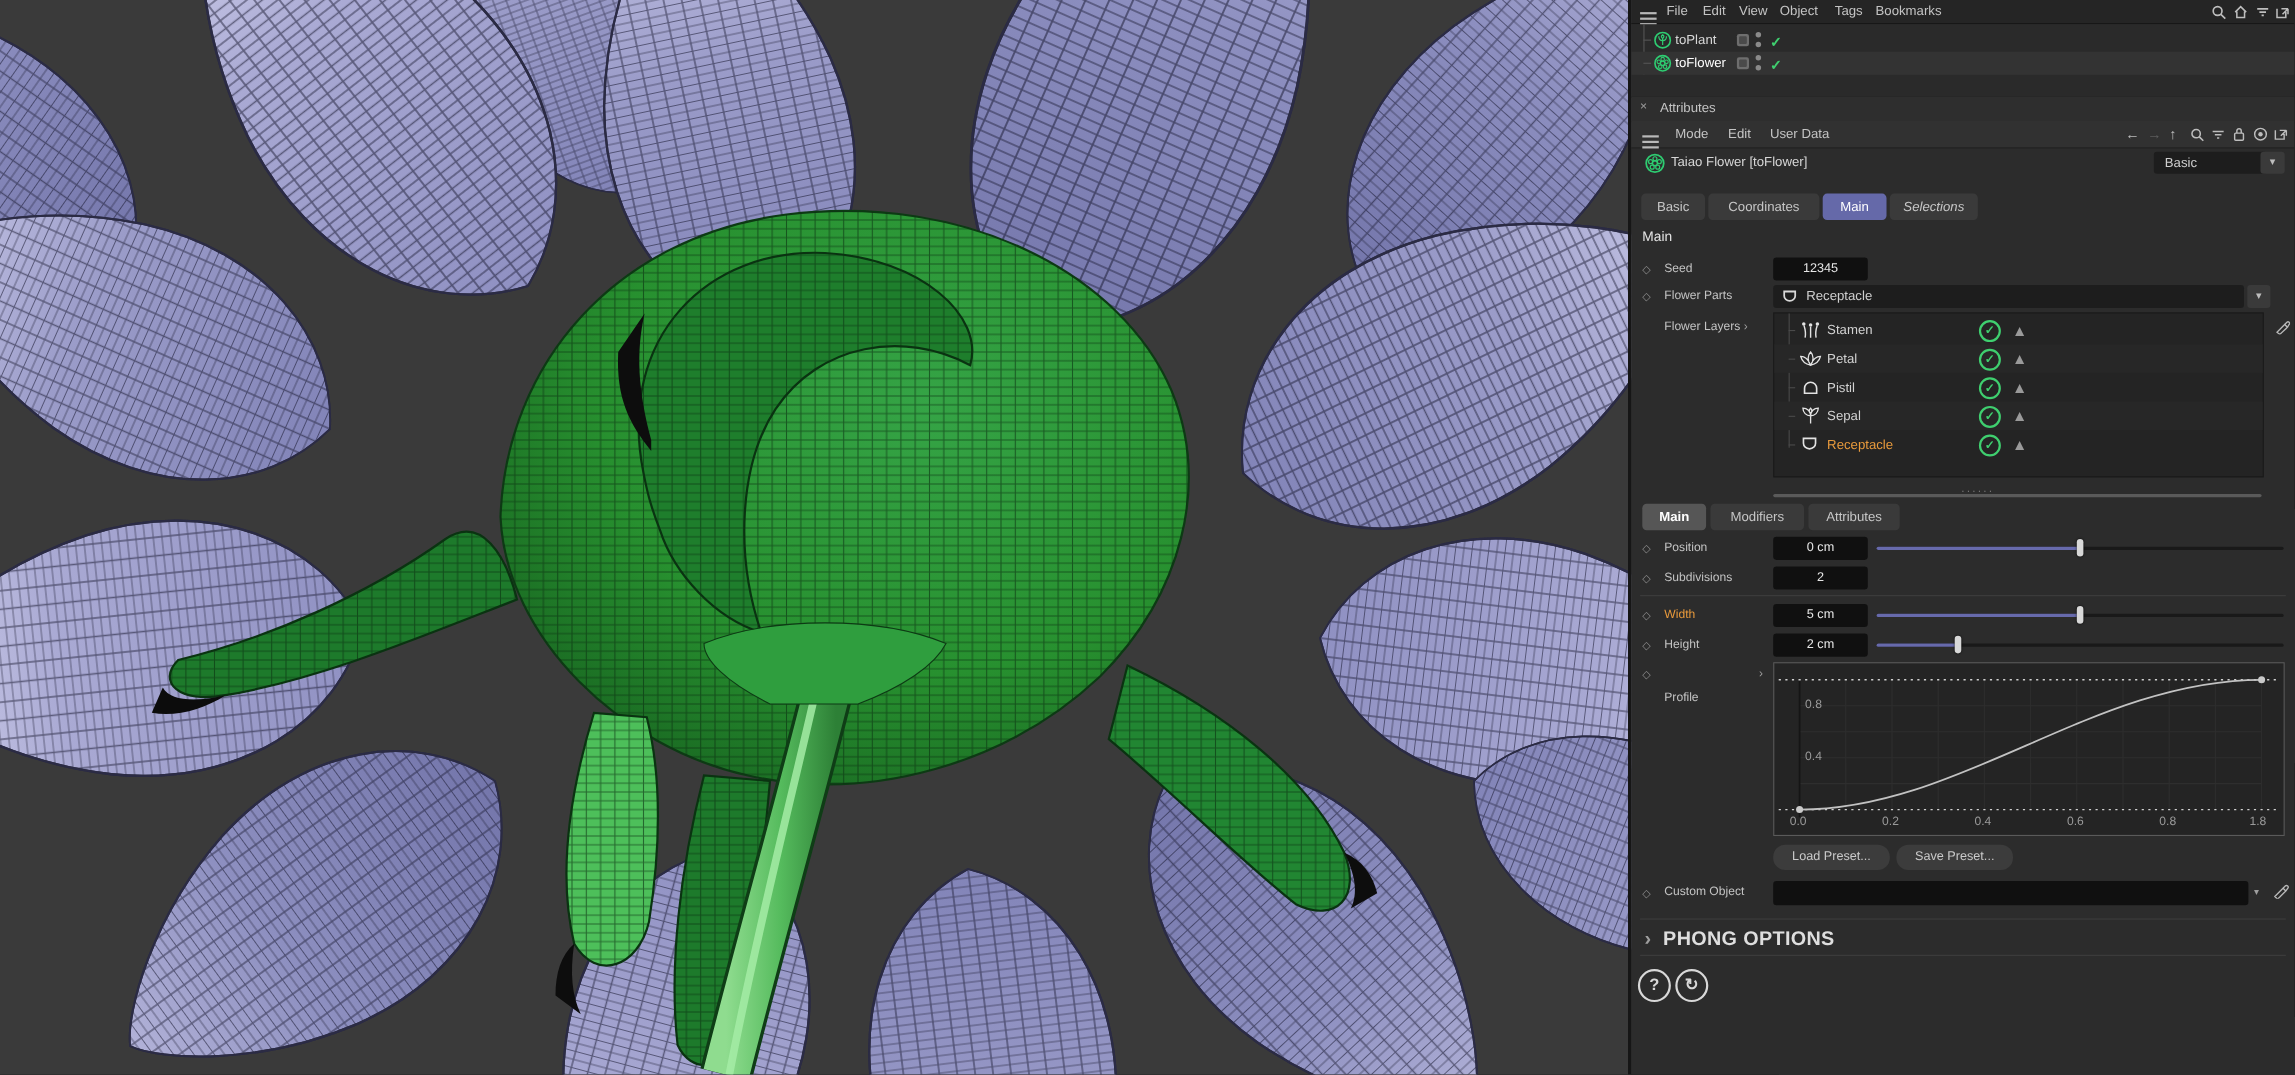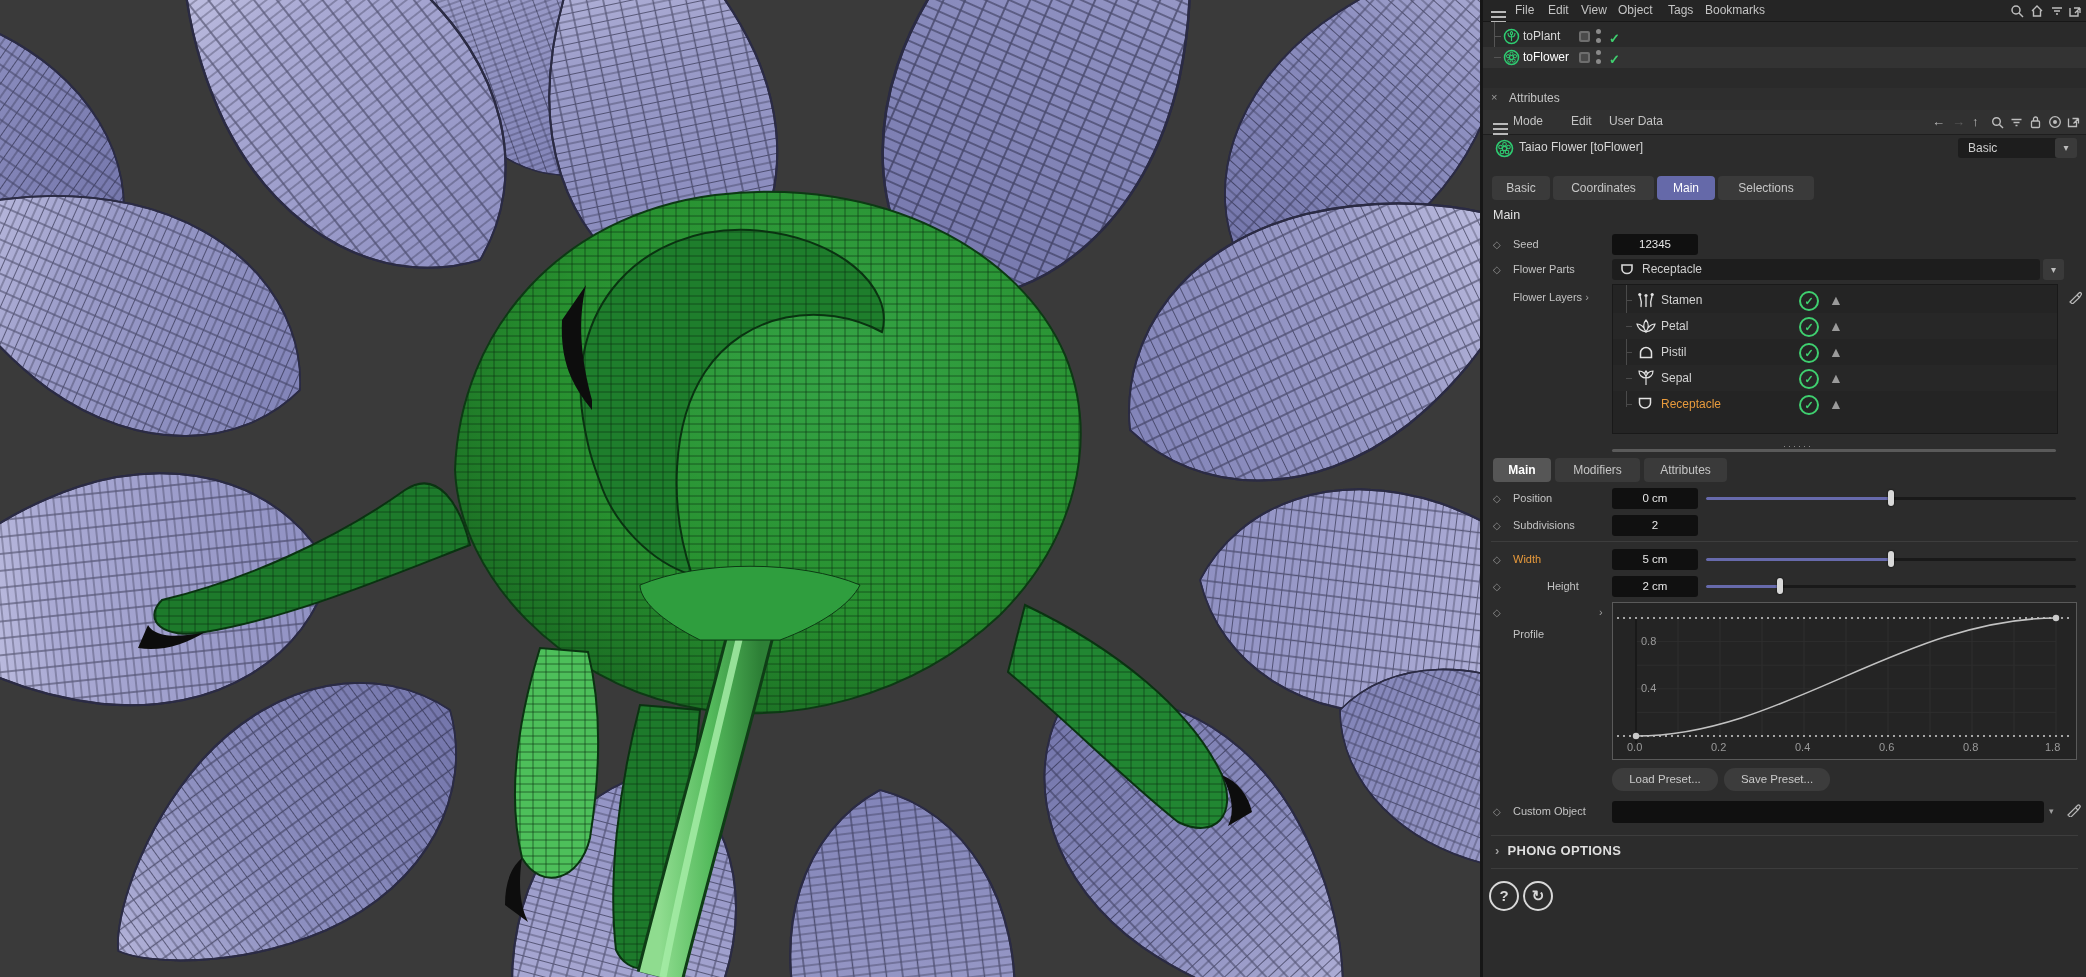--- a/index.html
+++ b/index.html
@@ -66,21 +66,21 @@
   .ltick{position:absolute;left:13px;width:6px;height:1px;background:#4a4a4a;}
   .hsb{position:absolute;left:129px;top:449px;width:444px;height:3px;background:#5a5a5a;border-radius:2px;}
   .dots{position:absolute;left:300px;top:441px;color:#9a9a9a;font-size:9px;letter-spacing:2px;}
   .divider{position:absolute;left:8px;width:587px;height:1px;background:#3d3d3d;}
   
   .graph{position:absolute;left:129px;top:602px;width:463px;height:156px;background:#242424;border:1px solid #5a5a5a;}
   .graph svg{display:block;}
   .gxl{position:absolute;color:#9a9a9a;font-size:11px;top:138px;}
   .gyl{position:absolute;color:#9a9a9a;font-size:11px;left:28px;}
   .pillbtn{position:absolute;top:768px;height:23px;line-height:23px;background:#3c3c3c;border-radius:11px;color:#cacaca;text-align:center;font-size:11.5px;cursor:default;}
-  .phong{position:absolute;left:12px;top:843px;color:#dedede;font-weight:bold;font-size:13px;letter-spacing:0.3px;}
+  .phong{position:absolute;left:12px;top:843px;color:#dedede;font-weight:bold;font-size:18px;letter-spacing:0.3px;}
   .circ{position:absolute;top:881px;width:26px;height:26px;border:2px solid #d8d8d8;border-radius:50%;color:#d8d8d8;text-align:center;line-height:26px;font-weight:bold;font-size:15px;}
   .chev{color:#9f9f9f;}
 </style>
 </head>
 <body>
 
 <div class="stage">
 
   <svg class="vp" viewBox="0 0 1483 977">
     <defs>
@@ -285,21 +285,21 @@
       </div>
     </div>
 
     <div class="attrtab">
       <span class="x">×</span>
       <span class="t">Attributes</span>
     </div>
 
     <div class="toolbar">
       <span class="abs" style="left:10px;top:11px;"><span class="hamb"></span></span>
-      <span class="mi" style="left:30px">Mode</span>
+      <span class="mi" style="left:40px">Mode</span>
       <span class="mi" style="left:88px">Edit</span>
       <span class="mi" style="left:126px">User Data</span>
       <span class="tbico" style="left:449px">←</span>
       <span class="tbico dim" style="left:469px">→</span>
       <span class="tbico" style="left:489px">↑</span>
       <span class="icon abs" style="left:508px;top:6px;">
         <svg width="13" height="13">
             <circle cx="5.5" cy="5.5" r="3.8" fill="none" stroke="#bdbdbd" stroke-width="1.4"></circle>
             <path d="M8.4 8.4 L12 12" stroke="#bdbdbd" stroke-width="1.4"></path>
           </svg>
@@ -344,21 +344,21 @@
       <div class="combo" style="left:475px;top:2px;width:93px;height:20px;line-height:20px;padding-left:10px;">
         <span>Basic</span>
       </div>
       <div class="combo-arrow" style="left:572px;top:2px;width:22px;height:20px;line-height:20px;font-size:10px;">▾</div>
     </div>
 
     <div>
       <div class="tab" style="left:9px;top:176px;width:58px;">Basic</div>
       <div class="tab" style="left:70px;top:176px;width:101px;">Coordinates</div>
       <div class="tab active-p" style="left:174px;top:176px;width:58px;">Main</div>
-      <div class="tab" style="left:235px;top:176px;width:96px;">Selections</div>
+      <div class="tab" style="left:235px;top:176px;width:80px;font-style:italic;">Selections</div>
     </div>
 
     <div class="sechead" style="left:10px;top:208px;">Main</div>
 
     <span class="dia" style="left:10px;top:239px;">◇</span>
     <span class="lbl" style="left:30px;top:238px;">Seed</span>
     <div class="field" style="left:129px;top:234px;width:86px;height:21px;line-height:21px;">12345</div>
 
     <span class="dia" style="left:10px;top:264px;">◇</span>
     <span class="lbl" style="left:30px;top:263px;">Flower Parts</span>
@@ -465,21 +465,21 @@
     <span class="dia" style="left:10px;top:554px;">◇</span>
     <span class="lbl orange" style="left:30px;top:553px;">Width</span>
     <div class="field" style="left:129px;top:549px;width:86px;height:21px;line-height:21px;">5 cm</div>
     <div class="slider" style="left:223px;top:549px;width:370px;">
       <div class="sl-track"></div>
         <div class="sl-fill" style="width: 50%;"></div>
         <div class="sl-handle" style="left: 50%;"></div>
     </div>
 
     <span class="dia" style="left:10px;top:581px;">◇</span>
-    <span class="lbl" style="left:30px;top:580px;margin-left:34px;">Height</span>
+    <span class="lbl" style="left:30px;top:580px;">Height</span>
     <div class="field" style="left:129px;top:576px;width:86px;height:21px;line-height:21px;">2 cm</div>
     <div class="slider" style="left:223px;top:576px;width:370px;">
       <div class="sl-track"></div>
         <div class="sl-fill" style="width: 20%;"></div>
         <div class="sl-handle" style="left: 20%;"></div>
     </div>
 
     <span class="dia" style="left:10px;top:607px;">◇</span>
     <span class="lbl" style="left:30px;top:606px;margin-top:22px;">Profile</span>
     <span class="lbl chev" style="left:116px;top:606px;">›</span>

